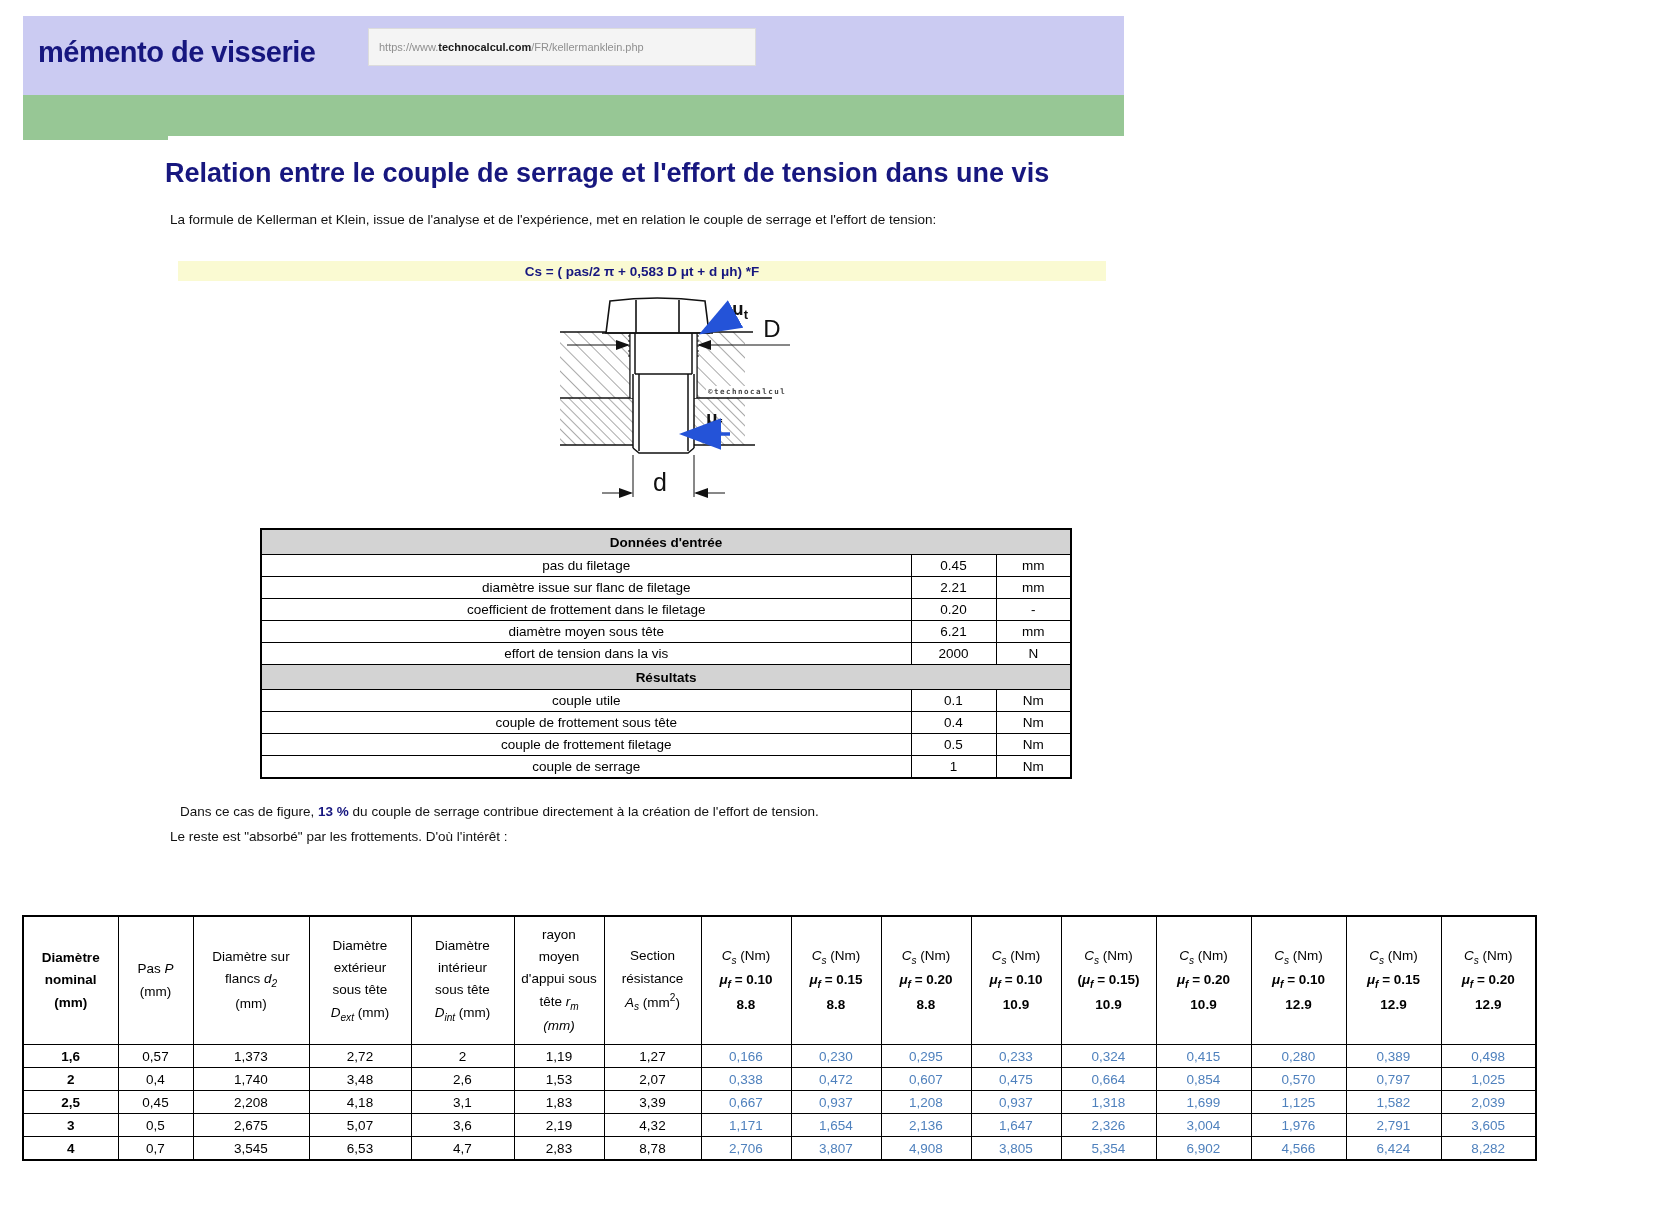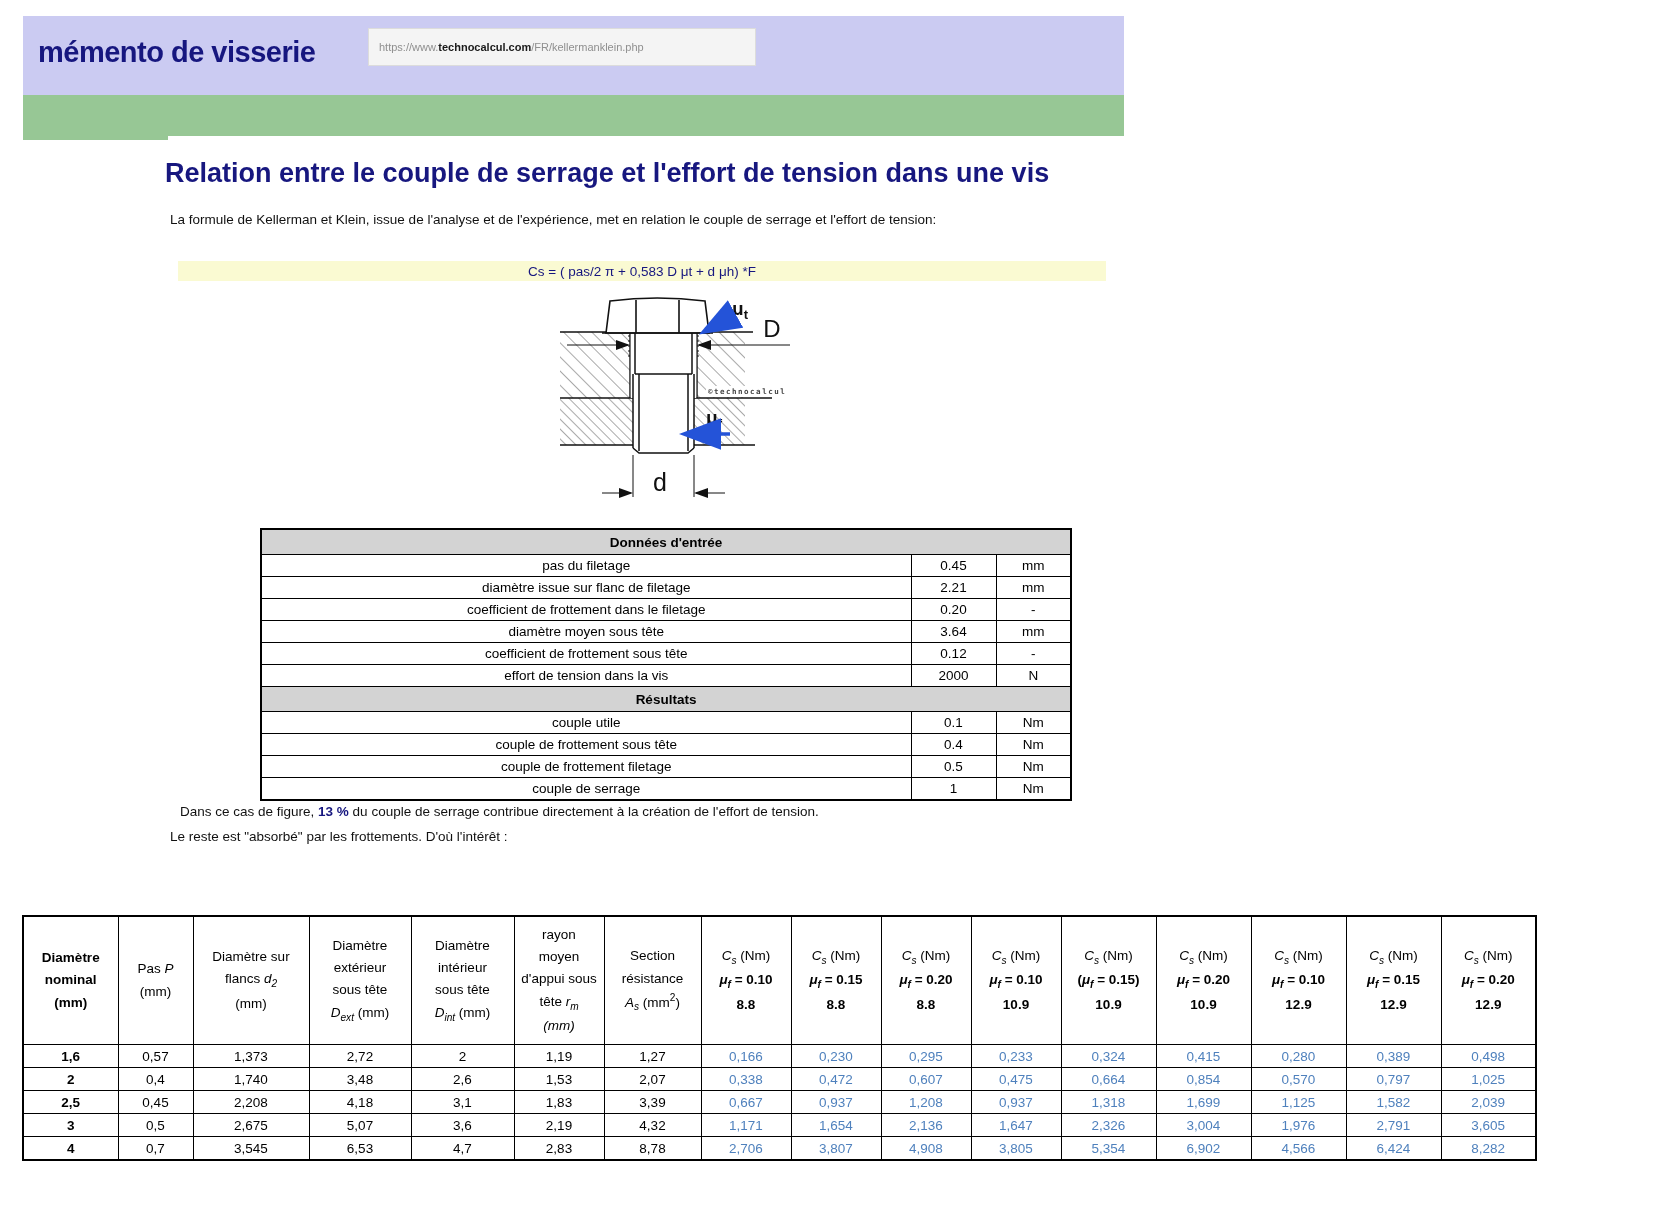--- a/index.html
+++ b/index.html
@@ -19,21 +19,21 @@
   .url-domain{color:#1a1a1a;font-weight:bold;}
   .green-band{position:absolute;left:23px;top:95px;width:1101px;height:41px;background:#97c795;}
   .green-tab{position:absolute;left:23px;top:136px;width:145px;height:4px;background:#97c795;}
 
   
   .page-title{position:absolute;left:165px;top:158px;font-size:27px;font-weight:bold;color:#17177f;margin:0;}
   .intro-text{position:absolute;left:170px;top:212px;font-size:13.5px;color:#111;}
   .formula-bar{
     position:absolute;left:178px;top:261px;width:928px;height:20px;background:#fafad2;
     display:flex;align-items:center;justify-content:center;
-    font-size:13.5px;font-weight:normal;color:#16167f;
+    font-size:13.5px;font-weight:bold;color:#16167f;
   }
   .note-line1{position:absolute;left:180px;top:804px;font-size:13.5px;color:#111;}
   .note-line2{position:absolute;left:170px;top:829px;font-size:13.5px;color:#111;}
   .note-hl{font-weight:bold;color:#16167f;}
 
   
   .diagram-wrap{position:absolute;left:540px;top:281px;width:250px;height:220px;}
 
   
   .input-table{
@@ -192,27 +192,22 @@
         <td>2.21</td>
         <td>mm</td>
       </tr>
       <tr>
         <td>coefficient de frottement dans le filetage</td>
         <td>0.20</td>
         <td>-</td>
       </tr>
       <tr>
         <td>diamètre moyen sous tête</td>
-        <td>3.64</td>
+        <td>6.21</td>
         <td>mm</td>
-      </tr>
-      <tr>
-        <td>coefficient de frottement sous tête</td>
-        <td>0.12</td>
-        <td>-</td>
       </tr>
       <tr>
         <td>effort de tension dans la vis</td>
         <td>2000</td>
         <td>N</td>
       </tr>
       <tr>
         <td class="sec" colspan="3">Résultats</td>
       </tr>
       <tr>

